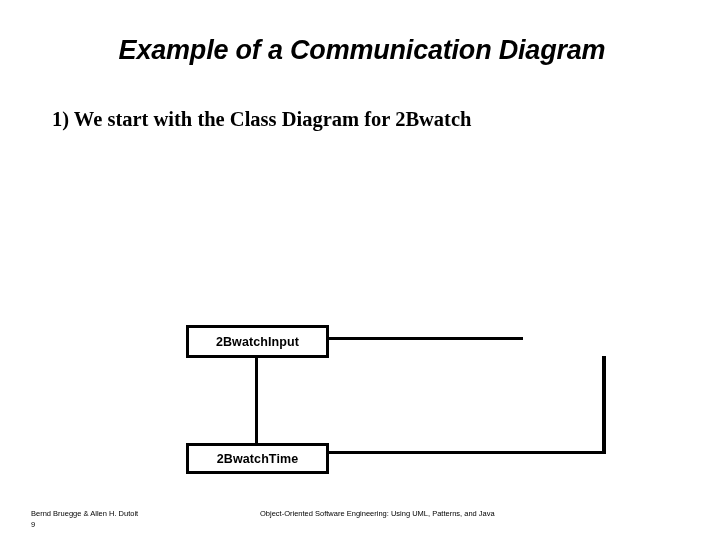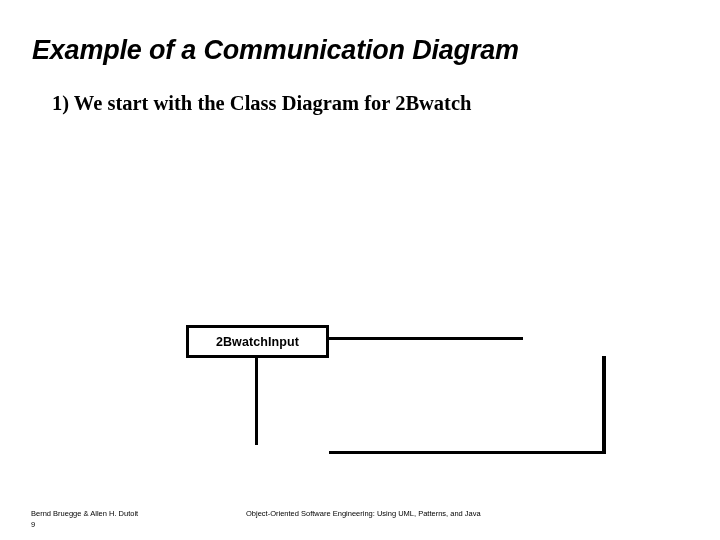--- a/index.html
+++ b/index.html
@@ -24,39 +24,41 @@
     top: 34px;
     width: 660px;
     font-family: "Liberation Sans", sans-serif;
     font-weight: bold;
     font-style: italic;
     font-size: 27px;
     line-height: 32px;
     letter-spacing: -0.2px;
     color: #000000;
     white-space: nowrap;
+    text-align: center;
   }
 
   
   #bullet-list {
     position: absolute;
     left: 52px;
     top: 90px;
     width: 600px;
   }
   .bullet-item {
     font-family: "Liberation Serif", serif;
     font-weight: bold;
     font-size: 20.5px;
     line-height: 27px;
     color: #000000;
     padding-left: 24px;
     text-indent: -24px;
     margin-bottom: 15px;
     max-width: 500px;
+    margin-top: 16px;
   }
 
   
   #diagram {
     position: absolute;
     left: 0;
     top: 0;
     width: 712px;
     height: 540px;
     pointer-events: none;
@@ -112,21 +114,21 @@
     top: 3px;
     white-space: nowrap;
   }
   #footer-page {
     position: absolute;
     left: 31px;
     top: 14px;
   }
   #footer-book {
     position: absolute;
-    left: 246px;
+    left: 260px;
     top: 3px;
     white-space: nowrap;
   }
 </style>
 </head>
 <body>
 
 <div id="slide">
 
   <div id="slide-title">Example of a Communication Diagram</div>
@@ -138,20 +140,21 @@
   <div id="diagram">
 
     <div class="link" id="link-input-display-h"></div>
     <div class="link" id="link-input-time-v"></div>
     <div class="link" id="link-display-time-v"></div>
     <div class="link" id="link-display-time-h"></div>
 
     <div class="uml-box" id="box-input">2BwatchInput</div>
 
 
+    <div class="uml-box" id="box-time">2BwatchTime</div>
 
   </div>
 
   <div id="footer">
     <div id="footer-author">Bernd Bruegge &amp; Allen H. Dutoit</div>
     <div id="footer-page">9</div>
     <div id="footer-book">Object-Oriented Software Engineering: Using UML, Patterns, and Java</div>
   </div>
 
 </div>

